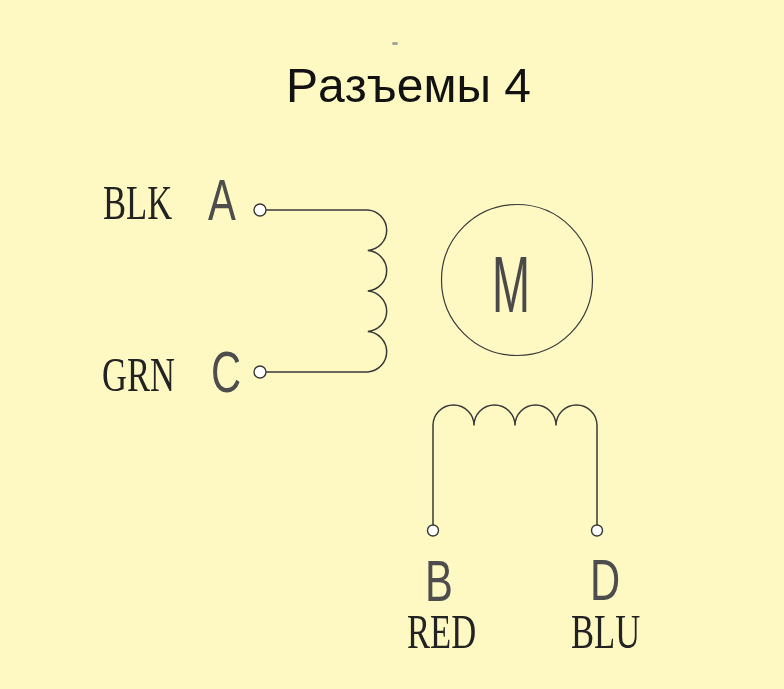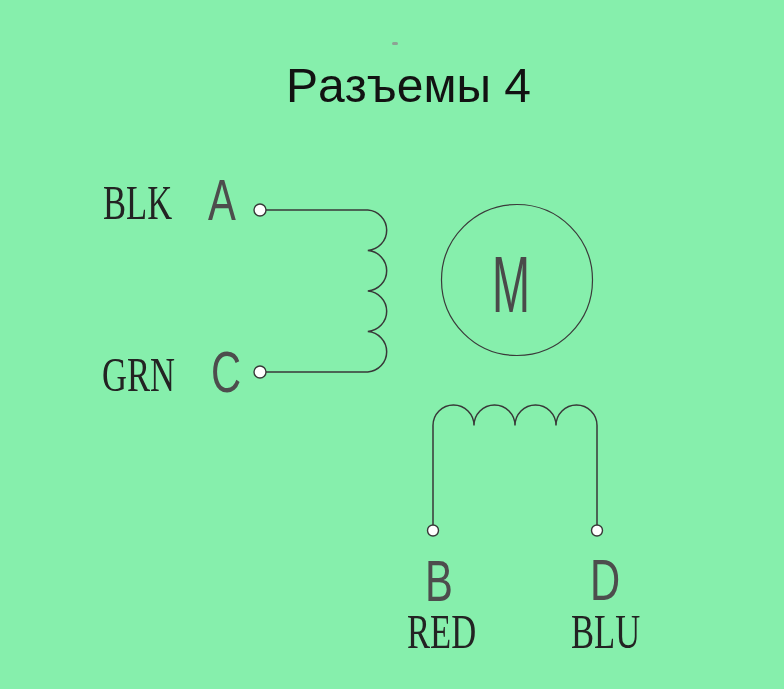--- a/index.html
+++ b/index.html
@@ -4,21 +4,21 @@
 <style>
   html, body {
     margin: 0;
     padding: 0;
     background: #ffffff;
   }
   .page {
     position: relative;
     width: 784px;
     height: 689px;
-    background: #86efac;
+    background: #fef9c3;
     overflow: hidden;
     font-kerning: none;
   }
   .abs { position: absolute; }
 
   .title {
     font-family: "Liberation Sans", sans-serif;
     font-size: 48px;
     line-height: 1;
     color: #121212;

